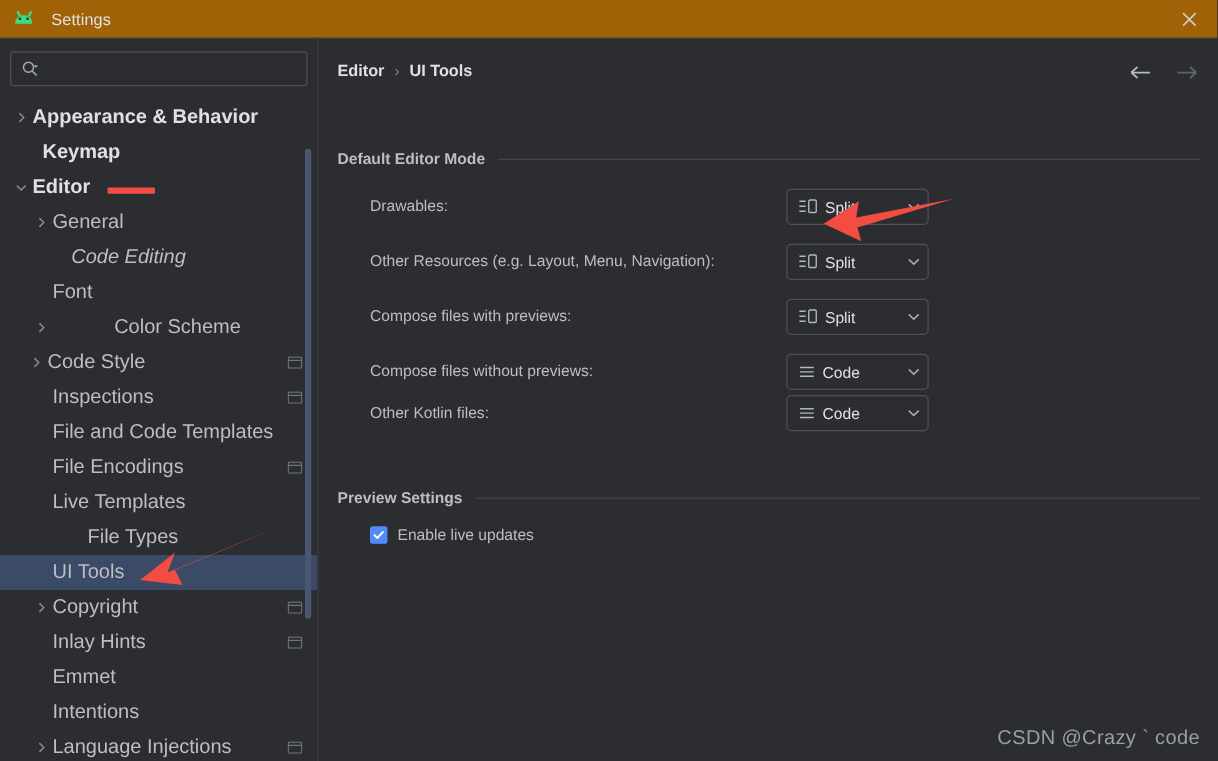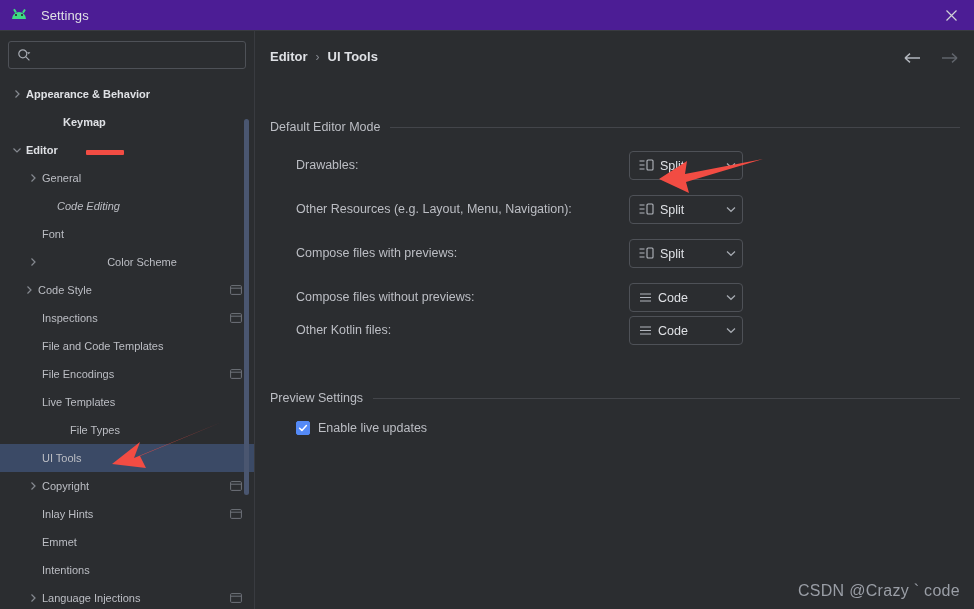--- a/index.html
+++ b/index.html
@@ -7,21 +7,21 @@
     width: 974px; height: 609px;
     background: #2b2d30;
     font-family: "Liberation Sans", sans-serif;
     overflow: hidden;
   }
   body { position: relative; }
 
   
   .titlebar {
     position: absolute; left: 0; top: 0; width: 974px; height: 31px;
-    background: #4c1d95;
+    background: #a16207;
     border-bottom: 1px solid #393b40;
     display: flex; align-items: center;
   }
   .android-icon {
     width: 16px; height: 16px; margin-left: 11px; position: relative;
   }
   .android-icon .head {
     position: absolute; left: 1px; top: 5px; width: 14px; height: 7px;
     background: #3ddc84; border-radius: 7px 7px 0 0;
   }
@@ -63,21 +63,21 @@
   .search-input {
     flex: 1; background: transparent; border: none; outline: none;
     color: #dfe1e5; font-size: 12.5px; font-family: "Liberation Sans", sans-serif;
   }
   .search-input::placeholder { color: #6f737a; }
 
   .tree { margin-top: 11px; position: relative; }
   .tree-item {
     height: 28px; display: flex; align-items: center;
     padding-right: 12px; cursor: pointer; position: relative;
-    color: #bcbec4; font-size: 11px; white-space: nowrap;
+    color: #bcbec4; font-size: 16px; white-space: nowrap;
   }
   .tree-item.bold { color: #dfe1e5; font-weight: bold; }
   .tree-item.selected { background: #3b4a66; }
   .tree-item .chev {
     width: 14px; height: 14px; flex: 0 0 14px;
     display: flex; align-items: center; justify-content: center;
     margin-right: 2px;
   }
   .tree-item .label { flex: 1; }
   .proj-icon { width: 12px; height: 10px; flex: 0 0 12px; }
@@ -101,21 +101,21 @@
   .breadcrumb .sep { margin: 0 8px; color: #868a91; font-weight: normal; font-size: 12px; }
   .crumb { cursor: pointer; }
 
   .navbtns { position: absolute; right: 14px; top: 16px; display: flex; gap: 14px; }
   .navbtn { width: 22px; height: 22px; display: flex; align-items: center; justify-content: center; cursor: pointer; }
 
   .section {
     position: absolute; left: 14px; width: 690px;
     display: flex; align-items: center;
   }
-  .section .sec-title { font-size: 12.5px; color: #bcbec4; white-space: nowrap; }
+  .section .sec-title { font-size: 12.5px; color: #bcbec4; white-space: nowrap; font-weight: bold; }
   .section .rule { flex: 1; height: 1px; background: #43454a; margin-left: 10px; }
 
   .form-row {
     position: absolute; display: flex; align-items: center; height: 28px;
   }
   .form-row .flabel {
     font-size: 12.5px; color: #bcbec4; white-space: nowrap;
     position: absolute; left: 0; top: 50%; transform: translateY(-50%);
   }
   .combo {
@@ -184,21 +184,21 @@
   </div>
   <div class="tree" id="tree">
       <div class="tree-item bold" style="padding-left: 10px;">
         <span class="chev">
           <svg width="10" height="10" viewBox="0 0 10 10">
             <path d="M3.5 1.5 L7 5 L3.5 8.5" stroke="#868a91" stroke-width="1.2" fill="none"></path>
           </svg>
         </span>
         <span class="label">Appearance &amp; Behavior</span>
       </div>
-      <div class="tree-item bold" style="padding-left: 2px; gap: 45px;">
+      <div class="tree-item bold" style="padding-left: 18px;">
         <span class="chev"></span>
         <span class="label">Keymap</span>
       </div>
       <div class="tree-item bold" style="padding-left: 10px;">
         <span class="chev">
           <svg width="10" height="10" viewBox="0 0 10 10">
             <path d="M1.5 3.5 L5 7 L8.5 3.5" stroke="#868a91" stroke-width="1.2" fill="none"></path>
           </svg>
         </span>
         <span class="label">Editor</span>

